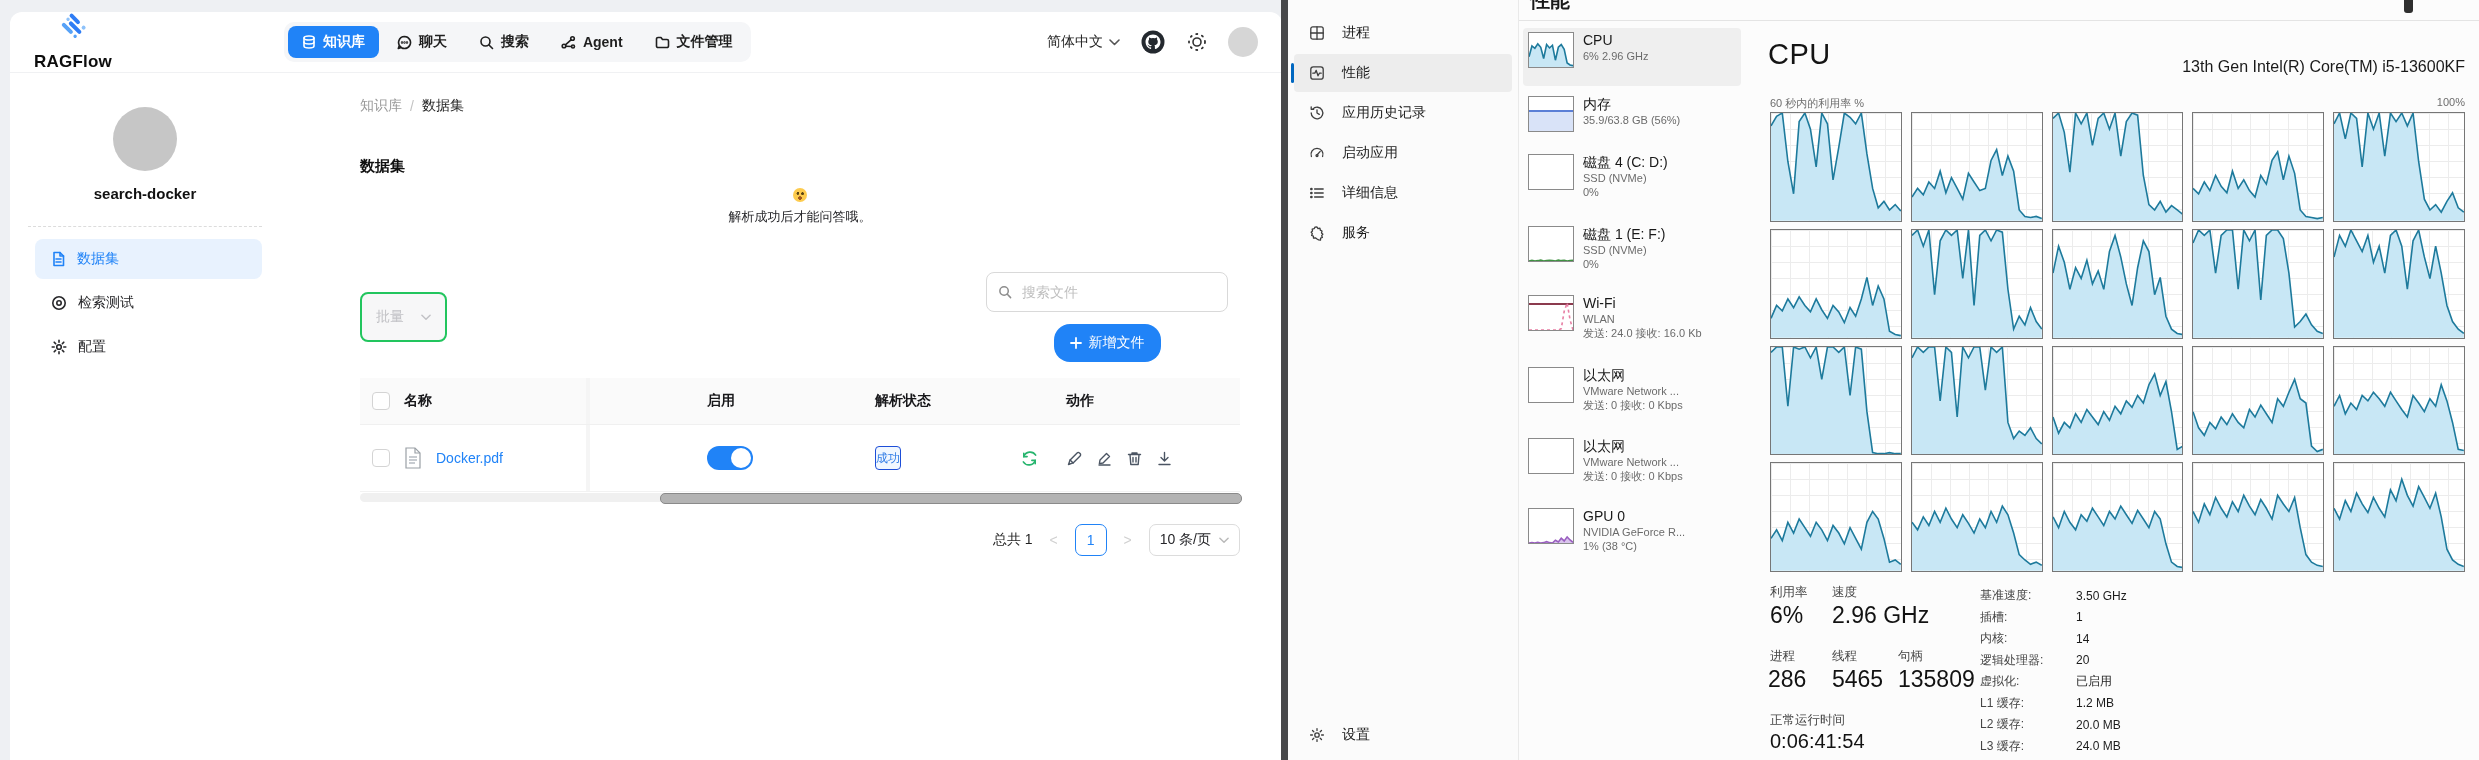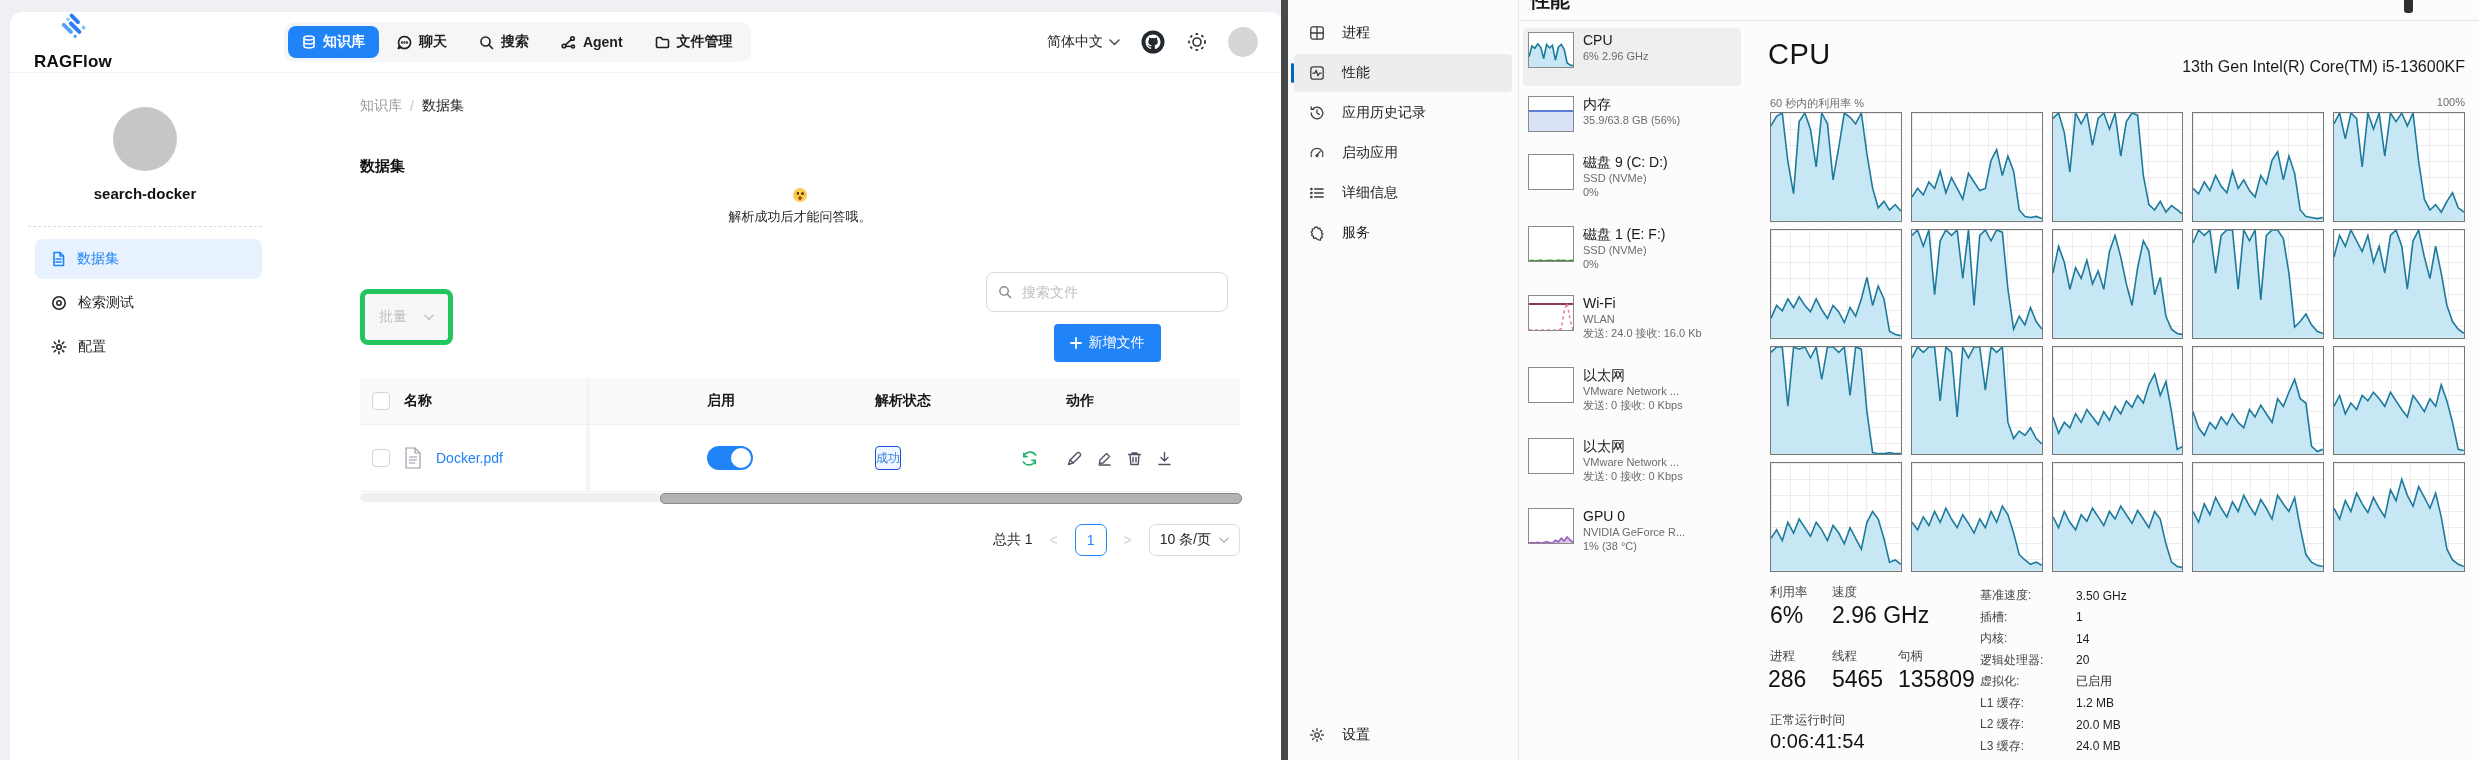--- a/index.html
+++ b/index.html
@@ -36,29 +36,29 @@
   .rf-bc .root{color:#9a9a9a;cursor:pointer;}
   .rf-bc .sep{color:#c3c3c3;}
   .rf-bc .cur{color:#1f1f1f;font-weight:500;}
   .rf-title{margin-top:42px;font-size:15px;font-weight:bold;color:#111;}
   .rf-subtitle{margin-top:12px;font-size:13px;color:#26262a;display:flex;align-items:center;gap:6px;flex-direction:column;}
   .emoji-wink{width:14px;height:14px;border-radius:50%;flex:0 0 auto;
       background:radial-gradient(circle at 35% 38%,#5c4513 1.2px,transparent 1.6px),
                  radial-gradient(circle at 68% 40%,#5c4513 1.2px,transparent 1.6px),
                  radial-gradient(circle at 50% 72%,#a05a1f 1.6px,transparent 2px),#fdcb4d;}
   .rf-toolbar{margin-top:46px;display:flex;align-items:center;}
-  .btn-bulk{height:38px;padding:4px 14px;border-radius:8px;background:#f7f7f8;border:5px solid #22c55e;
+  .btn-bulk{height:38px;padding:4px 14px;border-radius:8px;background:#f7f7f8;border:2px solid #22c55e;
             color:#c2c2c6;font-size:14px;display:flex;align-items:center;gap:17px;}
   .rf-toolbar-right{margin-left:auto;display:flex;align-items:center;gap:12px;margin-right:12px;flex-direction:column;}
   .rf-search{width:218px;height:38px;border:1px solid #d9d9d9;border-radius:8px;display:flex;
              align-items:center;gap:8px;padding:0 11px;background:#fff;}
   .rf-search input{border:none;outline:none;flex:1;font-size:14px;color:#333;min-width:0;
                    font-family:"Liberation Sans",sans-serif;background:transparent;}
   .rf-search input::placeholder{color:#bfbfbf;}
-  .btn-add{height:38px;padding:0 16px;border-radius:4px;background:#2083f7;color:#fff;font-size:14px;
+  .btn-add{height:38px;padding:0 16px;border-radius:16px;background:#2083f7;color:#fff;font-size:14px;
            display:flex;align-items:center;gap:7px;border:none;cursor:pointer;font-weight:500;}
   
   .rf-table{margin-top:16px;width:880px;}
   .t-head{display:flex;align-items:center;height:46px;background:#fafafa;border-bottom:1px solid #f0f0f0;
           font-size:14px;font-weight:bold;color:#18181b;justify-content:space-between;}
   .t-row{display:flex;align-items:center;height:66px;border-bottom:1px solid #f2f2f2;}
   .t-fixed{flex:0 0 214px;display:flex;align-items:center;padding-left:12px;gap:14px;height:100%;}
   .t-strip{flex:0 0 4px;background:#f5f5f5;height:100%;}
   .t-scroll{flex:1;display:flex;align-items:center;padding-left:117px;height:100%;}
   .col-enable{flex:0 0 168px;display:flex;align-items:center;}
@@ -493,21 +493,21 @@
             <div class="mem-fill" style="height:56%"></div>
           </div>
         <div class="perf-txt">
           <div class="perf-title">内存</div>
           <div class="perf-line">35.9/63.8 GB (56%)</div>
         </div>
       </div>
       <div class="perf-item" style="top:150px">
         <div class="thumb"></div>
         <div class="perf-txt">
-          <div class="perf-title">磁盘 9 (C: D:)</div>
+          <div class="perf-title">磁盘 4 (C: D:)</div>
           <div class="perf-line">SSD (NVMe)</div>
           <div class="perf-line">0%</div>
         </div>
       </div>
       <div class="perf-item" style="top:222px">
         <div class="thumb">
             <svg viewBox="0 0 100 100" preserveAspectRatio="none">
               <polygon points="0,100 0.0,100.0 6.7,98.0 13.3,100.0 20.0,99.0 26.7,97.0 33.3,100.0 40.0,99.0 46.7,98.0 53.3,99.0 60.0,100.0 66.7,97.0 73.3,99.0 80.0,98.0 86.7,100.0 93.3,99.0 100.0,98.0 100,100" fill="none"></polygon>
               <polyline points="0.0,100.0 6.7,98.0 13.3,100.0 20.0,99.0 26.7,97.0 33.3,100.0 40.0,99.0 46.7,98.0 53.3,99.0 60.0,100.0 66.7,97.0 73.3,99.0 80.0,98.0 86.7,100.0 93.3,99.0 100.0,98.0" fill="none" stroke="#3f9142" stroke-width="1.6" vector-effect="non-scaling-stroke"></polyline>
             </svg>

